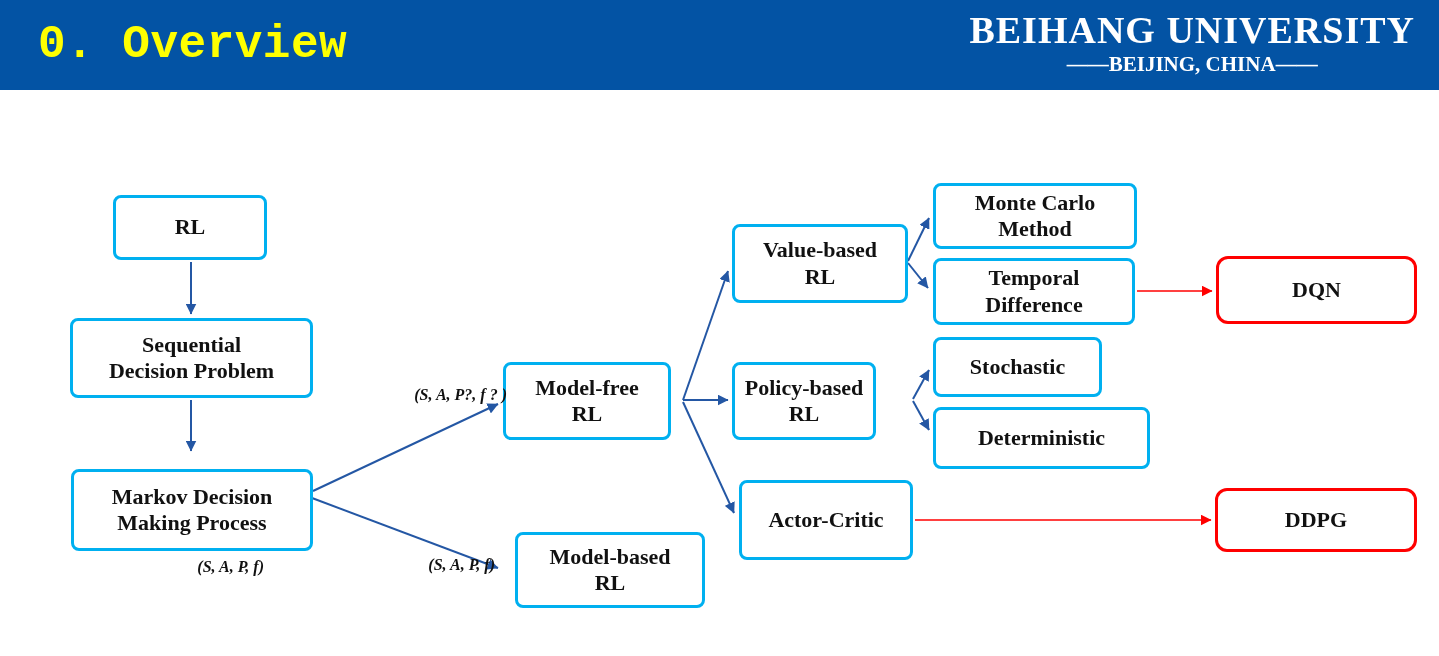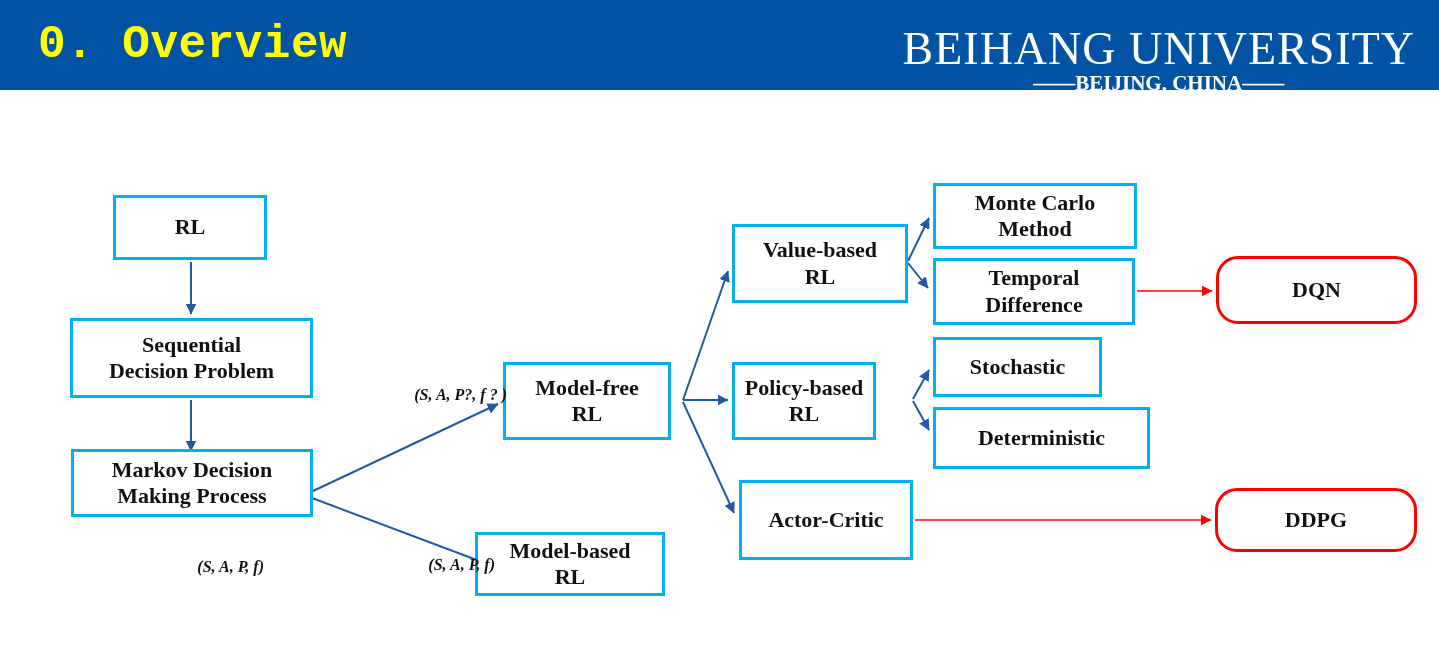--- a/index.html
+++ b/index.html
@@ -32,51 +32,50 @@
     letter-spacing: 0.5px;
     font-family: Liberation Mono, monospace;
   }
   .header-right {
     position: absolute;
     right: 24px; top: 8px;
     text-align: center;
     color: var(--header-text, #ffffff);
   }
   .header-university {
-    font-size: 46px;
-    font-weight: normal;
+    font-size: 38px;
+    font-weight: bold;
     letter-spacing: 1px;
     line-height: 44px;
-    margin-top: 19px;
   }
   .header-location {
     font-size: 21px;
     font-weight: bold;
     line-height: 24px;
   }
 
   
   .node {
     position: absolute;
     background: #fff;
     border: 3px solid var(--node-border, #00b0f0);
-    border-radius: 0;
+    border-radius: 8px;
     display: flex;
     align-items: center;
     justify-content: center;
     text-align: center;
     font-size: 22px;
     font-weight: bold;
     line-height: 1.2;
     color: var(--node-text, #111111);
     white-space: pre-line;
   }
   .node.red {
     border: 3px solid var(--highlight-border, #ff0000);
-    border-radius: 22px;
+    border-radius: 12px;
   }
 
   
   .tuple {
     position: absolute;
     width: 160px;
     text-align: right;
     font-size: 16px;
     font-weight: bold;
     font-style: italic;
@@ -128,27 +127,27 @@
       <line x1="1137" y1="291" x2="1212" y2="291" marker-end="url(#ar)"></line>
       <line x1="915" y1="520" x2="1211" y2="520" marker-end="url(#ar)"></line>
     </g>
   </svg>
 
   <div class="node" style="left:113px;top:195px;width:154px;height:65px">RL</div>
 
   <div class="node" style="left:70px;top:318px;width:243px;height:80px">Sequential
 Decision Problem</div>
 
-  <div class="node" style="left:71px;top:449px;width:242px;height:68px">Markov Decision
+  <div class="node" style="left:71px;top:469px;width:242px;height:82px">Markov Decision
 Making Process</div>
 
   <div class="node" style="left:503px;top:362px;width:168px;height:78px">Model-free
 RL</div>
 
-  <div class="node" style="left:475px;top:532px;width:190px;height:64px">Model-based
+  <div class="node" style="left:515px;top:532px;width:190px;height:76px">Model-based
 RL</div>
 
   <div class="node" style="left:732px;top:224px;width:176px;height:79px">Value-based
 RL</div>
 
   <div class="node" style="left:732px;top:362px;width:144px;height:78px">Policy-based
 RL</div>
 
   <div class="node" style="left:739px;top:480px;width:174px;height:80px">Actor-Critic</div>
 

